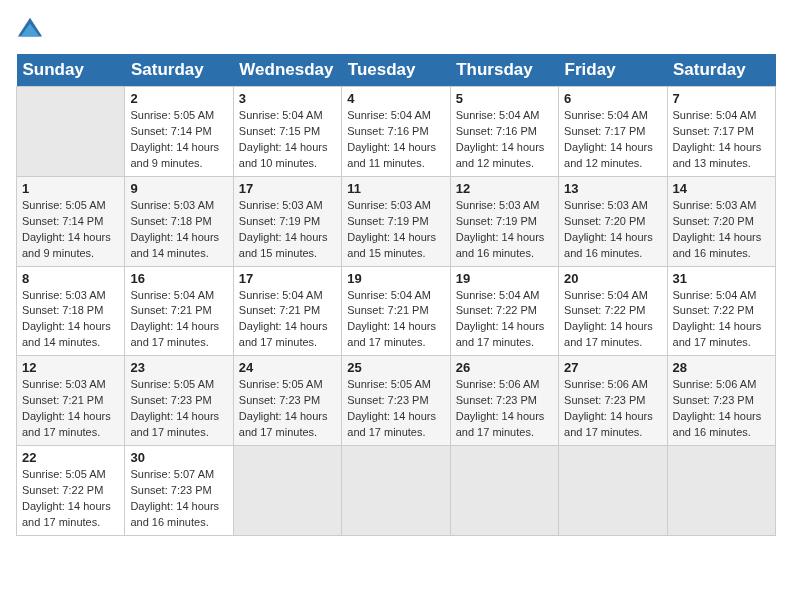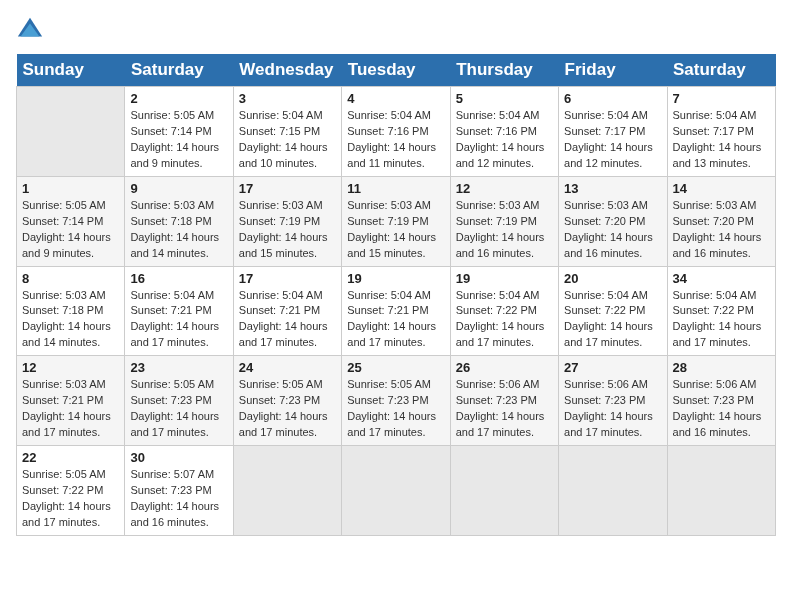--- a/index.html
+++ b/index.html
@@ -198,21 +198,21 @@
         </td>
         <td>
           <span class="day-num">19</span>
           <div class="day-info">Sunrise: 5:04 AM<br>Sunset: 7:22 PM<br>Daylight: 14 hours and 17 minutes.</div>
         </td>
         <td>
           <span class="day-num">20</span>
           <div class="day-info">Sunrise: 5:04 AM<br>Sunset: 7:22 PM<br>Daylight: 14 hours and 17 minutes.</div>
         </td>
         <td>
-          <span class="day-num">34</span>
+          <span class="day-num">31</span>
           <div class="day-info">Sunrise: 5:04 AM<br>Sunset: 7:22 PM<br>Daylight: 14 hours and 17 minutes.</div>
         </td>
       </tr>
       <tr>
         <td>
           <span class="day-num">12</span>
           <div class="day-info">Sunrise: 5:03 AM<br>Sunset: 7:21 PM<br>Daylight: 14 hours and 17 minutes.</div>
         </td>
         <td>
           <span class="day-num">23</span>

